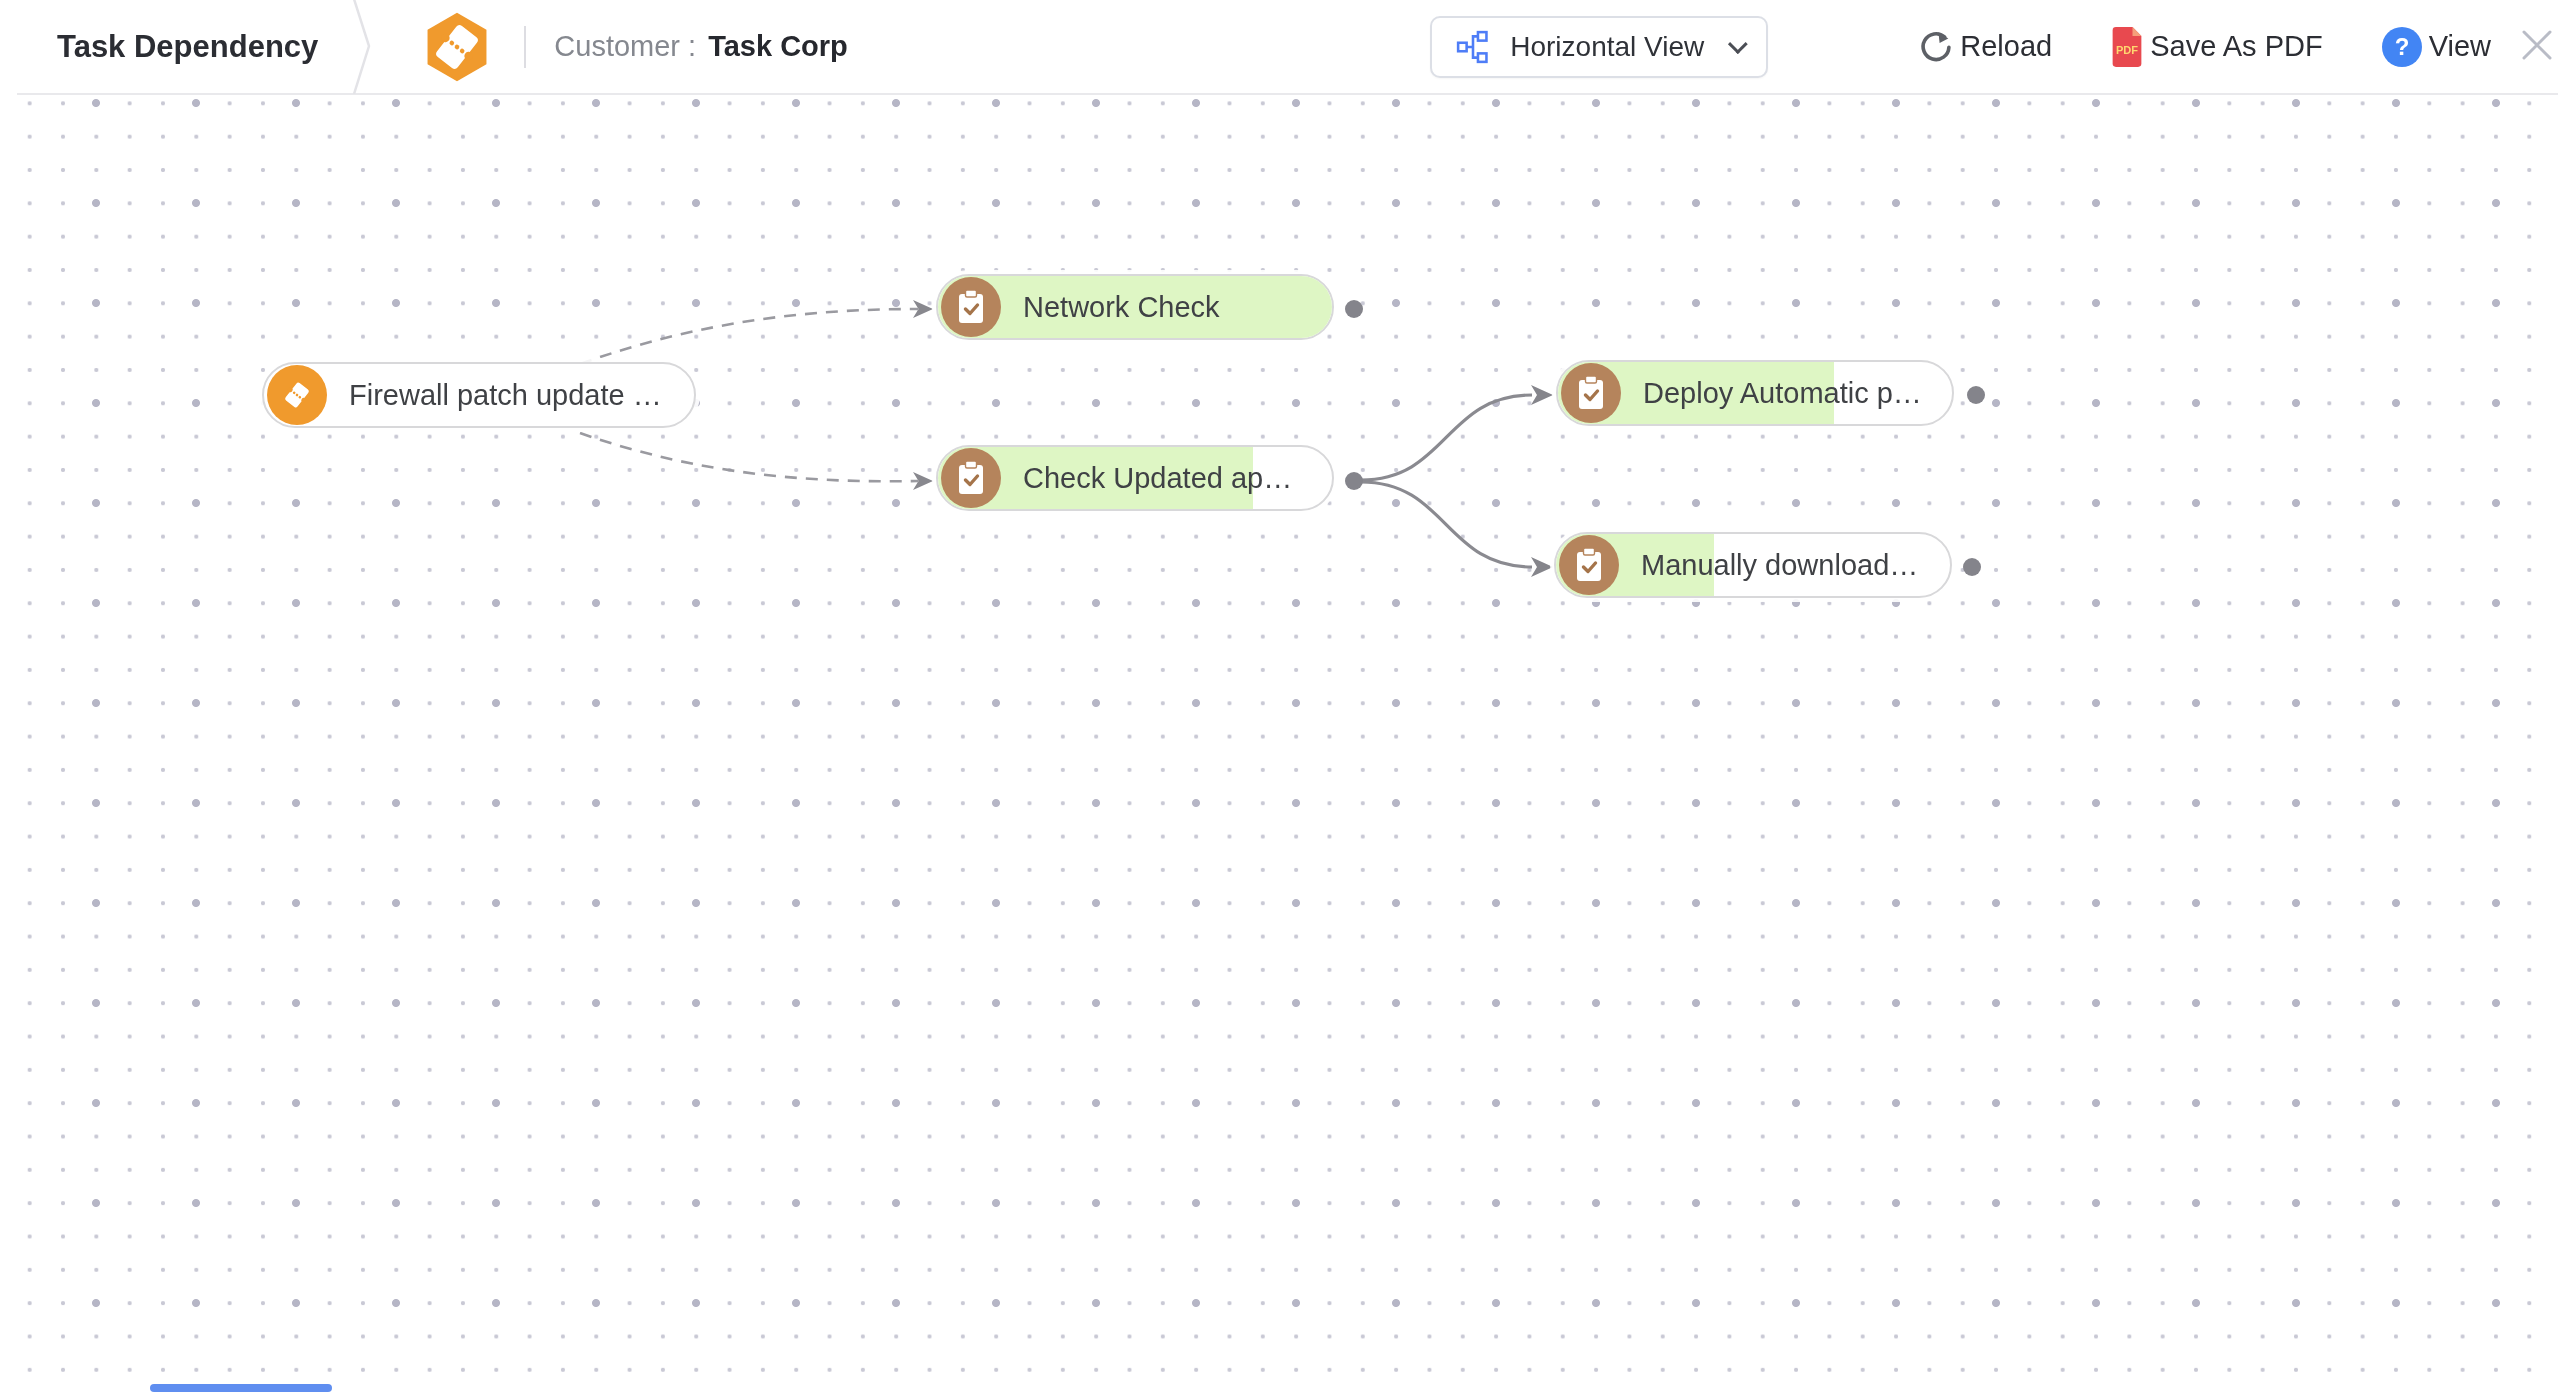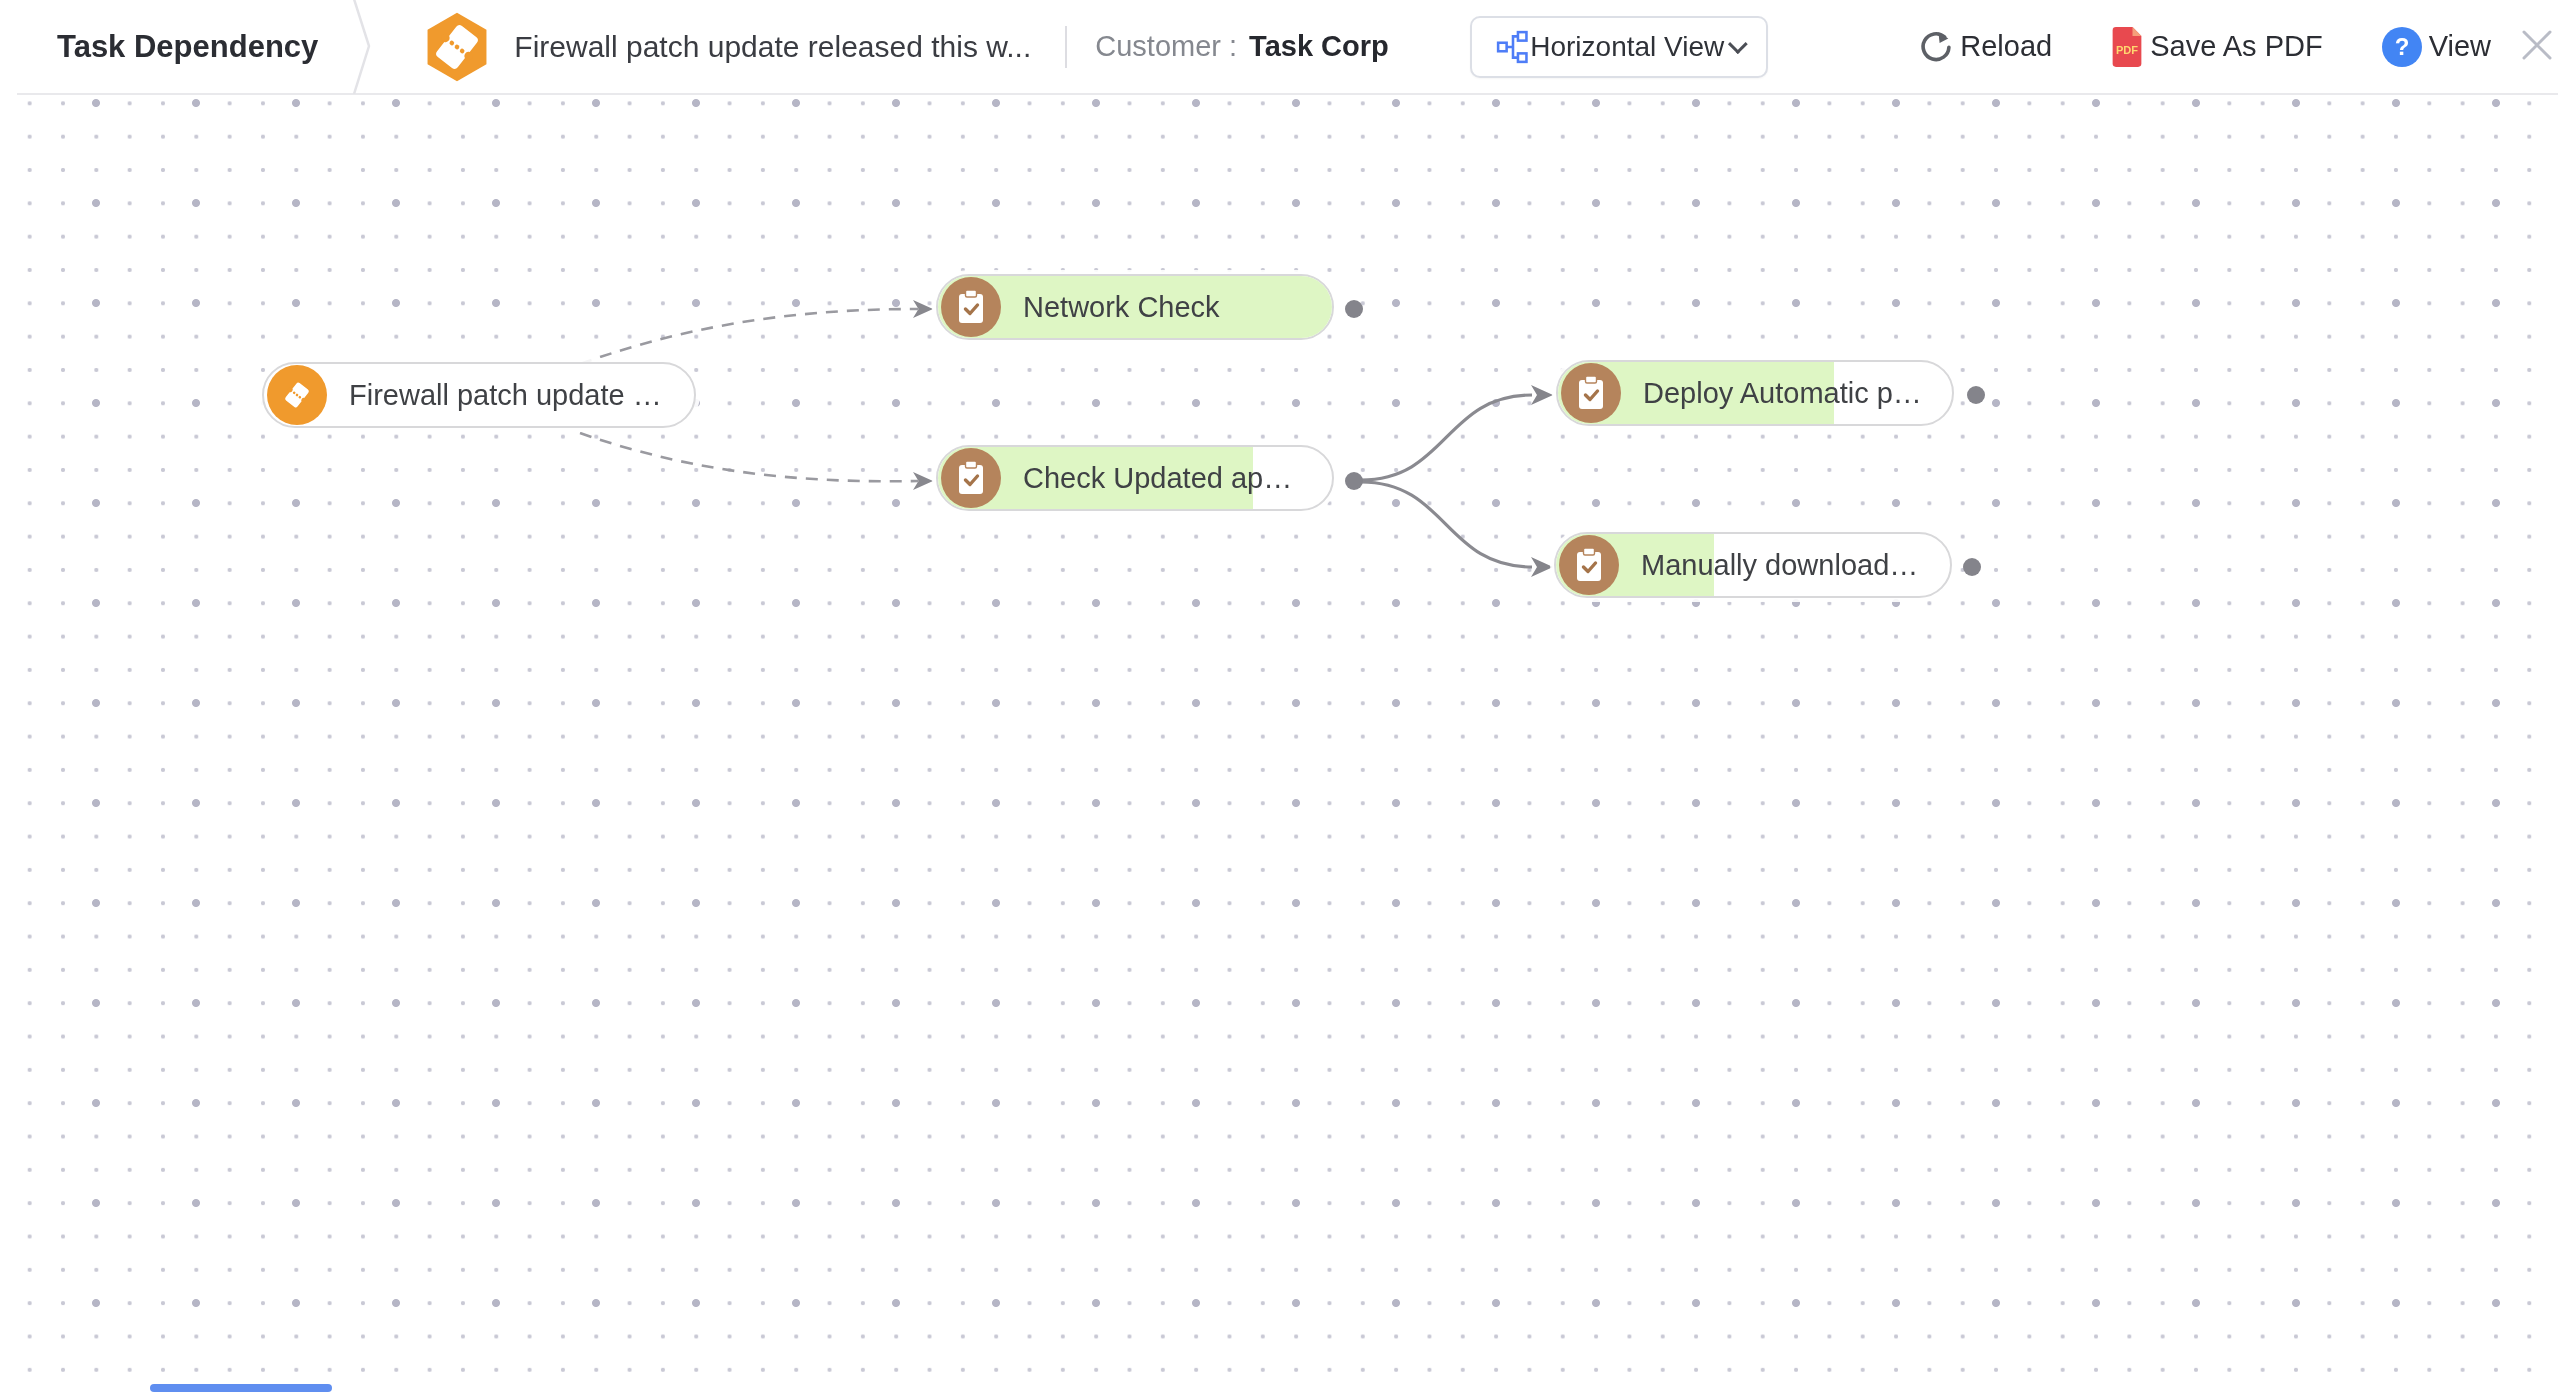--- a/index.html
+++ b/index.html
@@ -29,21 +29,21 @@
     overflow: hidden; text-overflow: ellipsis;
   }
   .v-divider {
     width: 2px; height: 42px; background: #dddde2; margin: 0 28px 0 34px; flex: 0 0 auto;
   }
   .customer-label { font-size: 29px; color: #85888f; white-space: nowrap; }
   .customer-name { font-size: 29px; color: #26282e; font-weight: 700; margin-left: 12px; white-space: nowrap; }
 
   .header-right { margin-left: auto; display: flex; align-items: center; padding-right: 16px; }
   .view-btn {
-    display: flex; align-items: center; gap: 0;
+    display: flex; align-items: center; gap: 20px;
     background: #ffffff; border: 2px solid #dcdfe6; border-radius: 10px;
     height: 62px; padding: 0 24px; cursor: pointer; margin-right: 150px;
     box-shadow: 0 1px 2px rgba(0,0,0,0.04);
   }
   .view-btn-label { font-size: 28px; color: #2f3238; white-space: nowrap; }
   .chev-down {
     width: 14px; height: 14px; border-right: 3px solid #4b4e55; border-bottom: 3px solid #4b4e55;
     transform: rotate(45deg) translateY(-4px); margin-left: 4px;
   }
   .hdr-action { display: flex; align-items: center; gap: 6px; cursor: pointer; margin-right: 58px; }
@@ -107,21 +107,20 @@
       <polygon points="20,1 38,11.5 38,32.5 20,43 2,32.5 2,11.5" fill="#f09a2d"></polygon>
       <g transform="translate(20,22) rotate(38)">
         <rect x="-8" y="-12" width="16" height="24" rx="2.5" fill="#ffffff"></rect>
         <circle cx="-4" cy="0" r="1.4" fill="#f09a2d"></circle>
         <circle cx="0" cy="0" r="1.4" fill="#f09a2d"></circle>
         <circle cx="4" cy="0" r="1.4" fill="#f09a2d"></circle>
         <circle cx="-9" cy="0" r="2.6" fill="#f09a2d"></circle>
         <circle cx="9" cy="0" r="2.6" fill="#f09a2d"></circle>
       </g>
     </svg>
-    <div class="record-title">Firewall patch update released this w...</div>
   </div>
 
   <div class="v-divider"></div>
   <div class="customer-label">Customer :</div>
   <div class="customer-name">Task Corp</div>
 
   <div class="header-right">
 
     <div class="view-btn">
       <svg width="34" height="34" viewBox="0 0 24 24">

